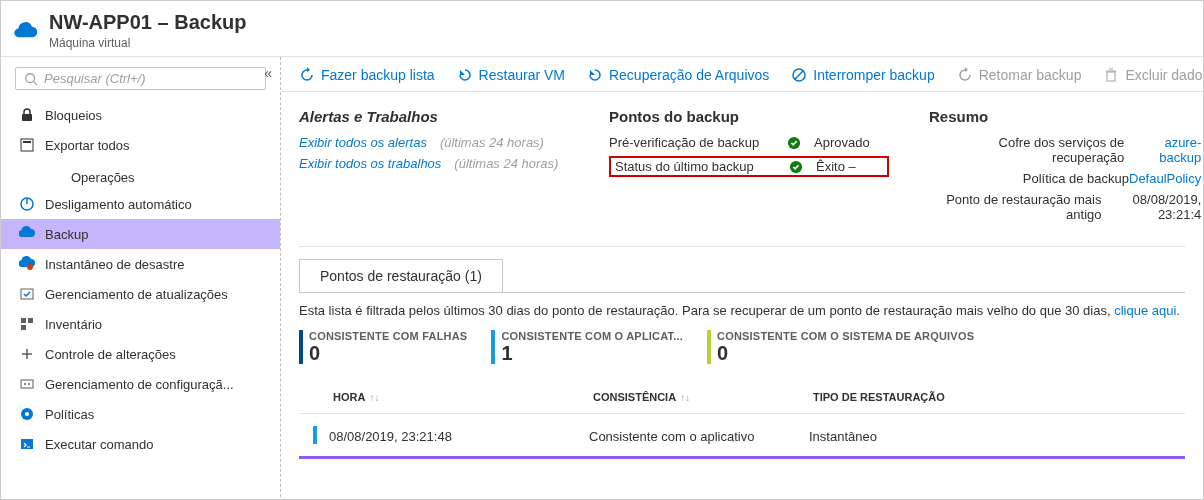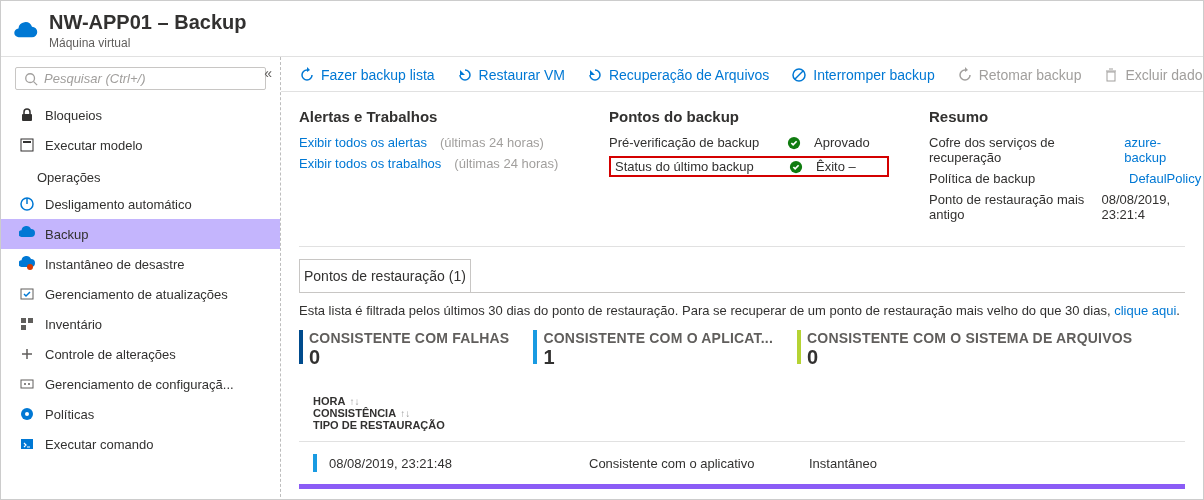--- a/index.html
+++ b/index.html
@@ -6,53 +6,53 @@
   body { font-family: "Segoe UI", Arial, sans-serif; font-size: 13px; color: #323130; background: #fff; width: 1204px; height: 500px; overflow: hidden; border: 1px solid #ccc; }
   .header { display: flex; align-items: center; padding: 10px 18px 6px 10px; border-bottom: 1px solid #e1e1e1; }
   .header .cloud { width: 28px; height: 28px; margin-right: 10px; margin-top: 2px; }
   .header h1 { font-size: 20px; font-weight: 600; color: #323130; }
   .header .sub { font-size: 12px; color: #605e5c; margin-top: 2px; }
   .layout { display: flex; height: calc(500px - 50px); }
   .sidebar { width: 280px; border-right: 1px dashed #bdbdbd; padding: 10px 0 0 0; position: relative; }
   .sidebar .collapse { position: absolute; right: 8px; top: 8px; color: #605e5c; font-size: 14px; }
   .search { margin: 0 14px 10px 14px; display: flex; align-items: center; border: 1px solid #c8c6c4; border-radius: 2px; padding: 3px 8px; color: #a19f9d; font-style: italic; }
   .search .mag { width: 14px; height: 14px; margin-right: 6px; }
-  .sidebar .sec-label { padding: 10px 18px 4px 36px; font-size: 13px; color: #323130; font-weight: 400; }
+  .sidebar .sec-label { padding: 10px 18px 4px 23px; font-size: 13px; color: #323130; font-weight: 400; margin-left: 47px; }
   .nav-item { display: flex; align-items: center; padding: 7px 18px; cursor: pointer; gap: 10px; }
   .nav-item.active { background: #c4b5fd; }
   .nav-icon { width: 16px; height: 16px; flex-shrink: 0; }
   .main { flex: 1; overflow: hidden; }
   .toolbar { display: flex; gap: 22px; padding: 10px 18px 8px 18px; border-bottom: 1px solid #e1e1e1; font-size: 14px; align-items: center; }
   .tool { display: flex; align-items: center; gap: 6px; color: #0078d4; cursor: pointer; white-space: nowrap; }
   .tool.disabled { color: #a19f9d; cursor: default; }
   .tool .ticon { width: 16px; height: 16px; }
   .content { padding: 16px 18px; }
   .cols { display: flex; gap: 40px; }
   .col { flex: none; }
-  .col.c1 { width: 270px; }
+  .col.c1 { width: 270px; font-style: italic; }
   .col.c2 { width: 280px; }
   .col.c3 { flex: 1; }
   .col h3 { font-size: 15px; font-weight: 600; margin-bottom: 10px; }
   .link { color: #0078d4; cursor: pointer; }
   .muted { color: #a19f9d; }
   .row { display: flex; align-items: center; margin-bottom: 6px; gap: 13px; }
-  .kv { display: flex; margin-bottom: 6px; }
+  .kv { display: flex; margin-bottom: 6px; text-align: right; }
   .kv .k { width: 200px; }
   .check { width: 14px; height: 14px; display: inline-block; }
   .redbox { border: 2px solid #d40000; padding: 1px 4px; }
   .hr { border-top: 1px solid #e1e1e1; margin: 18px 0 12px 0; }
-  .tab { display: inline-block; padding: 8px 4px; border: 1px solid #c8c6c4; border-bottom: none; background: #fff; font-size: 14px; }
+  .tab { display: inline-block; padding: 8px 20px; border: 1px solid #c8c6c4; border-bottom: none; background: #fff; font-size: 14px; }
   .tabline { border-bottom: 1px solid #c8c6c4; margin-bottom: 10px; }
   .consist { display: flex; gap: 24px; margin: 12px 0 16px 0; }
   .consist .card { display: flex; align-items: flex-start; }
   .consist .bar { width: 4px; height: 34px; margin-right: 6px; }
-  .consist .lbl { font-size: 14px; color: #605e5c; font-weight: 600; letter-spacing: .2px; }
+  .consist .lbl { font-size: 11px; color: #605e5c; font-weight: 600; letter-spacing: .2px; }
   .consist .val { font-size: 20px; font-weight: 600; }
-  .tblhead { display: flex; padding: 10px 14px; border-bottom: 1px solid #e1e1e1; font-size: 11px; font-weight: 600; color: #323130; flex-direction: column; }
-  .tblrow { display: flex; padding: 12px 14px; border-bottom: 5px solid #8b5cf6; align-items: center; }
+  .tblhead { display: flex; padding: 10px 14px; border-bottom: 1px solid #e1e1e1; font-size: 11px; font-weight: 600; color: #323130; }
+  .tblrow { display: flex; padding: 12px 14px; border-bottom: 3px solid #8b5cf6; align-items: flex-end; }
   .th1 { width: 260px; display:flex; align-items:center; gap:4px;}
   .th2 { width: 220px; display:flex; align-items:center; gap:4px;}
   .th3 { flex: 1; }
   .rowbar { width: 4px; height: 18px; background: #199be2; margin-right: 12px; }
   .sorticon{font-size:10px;color:#999;}
 </style>
 </head>
 <body>
 
 <div class="header">
@@ -82,21 +82,21 @@
           <rect x="3" y="7" width="10" height="7" rx="1" fill="#323130"></rect>
           <path d="M5 7V5a3 3 0 0 1 6 0v2" stroke="#323130" stroke-width="1.5" fill="none"></path>
         </svg>
       <span>Bloqueios</span>
     </div>
     <div class="nav-item">
       <svg class="nav-icon" viewBox="0 0 16 16">
           <rect x="2" y="2" width="12" height="12" stroke="#323130" fill="none"></rect>
           <rect x="4" y="4" width="8" height="2" fill="#323130"></rect>
         </svg>
-      <span>Executar modelo</span>
+      <span>Exportar todos</span>
     </div>
 
     <div class="sec-label">Operações</div>
 
     <div class="nav-item">
       <svg class="nav-icon" viewBox="0 0 16 16">
           <circle cx="8" cy="8" r="6" stroke="#0078d4" stroke-width="1.5" fill="none"></circle>
           <line x1="8" y1="2" x2="8" y2="8" stroke="#0078d4" stroke-width="1.5"></line>
         </svg>
       <span>Desligamento automático</span>

